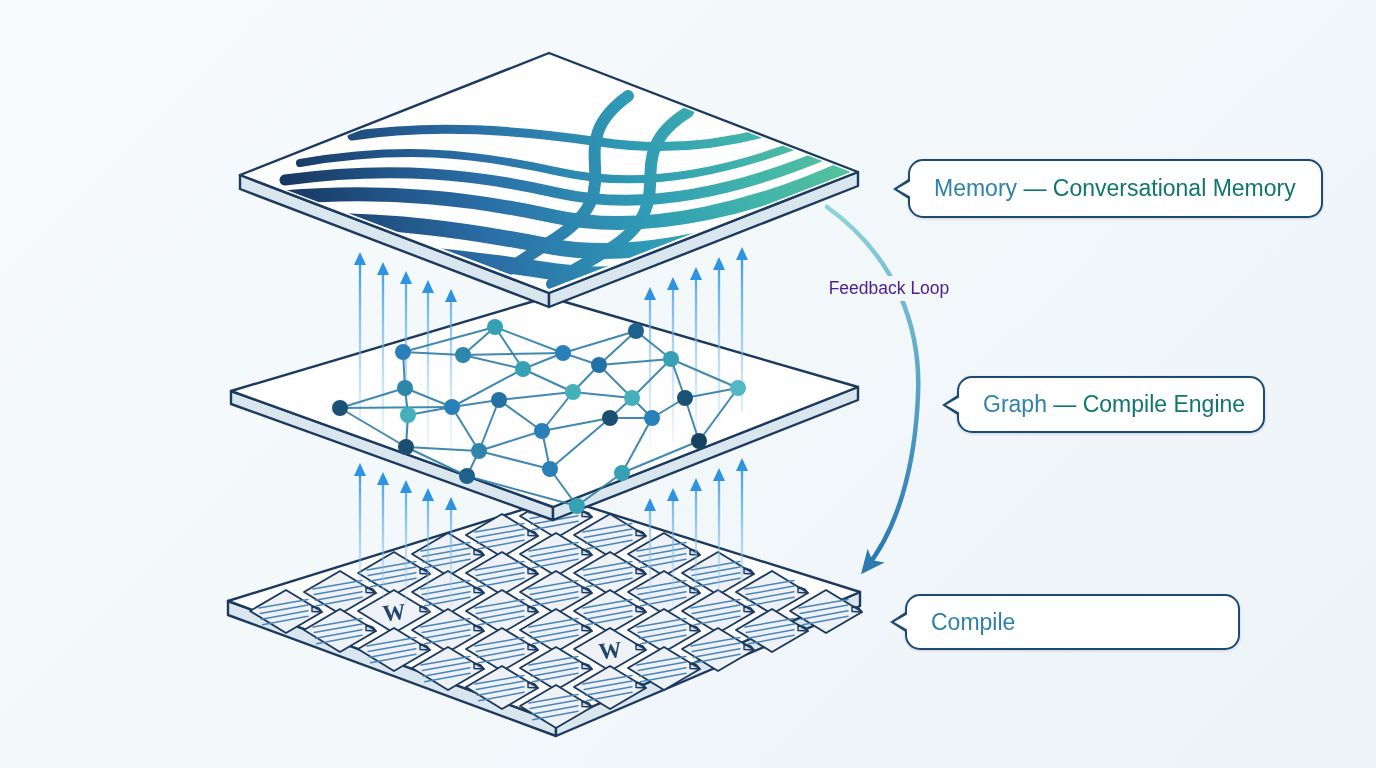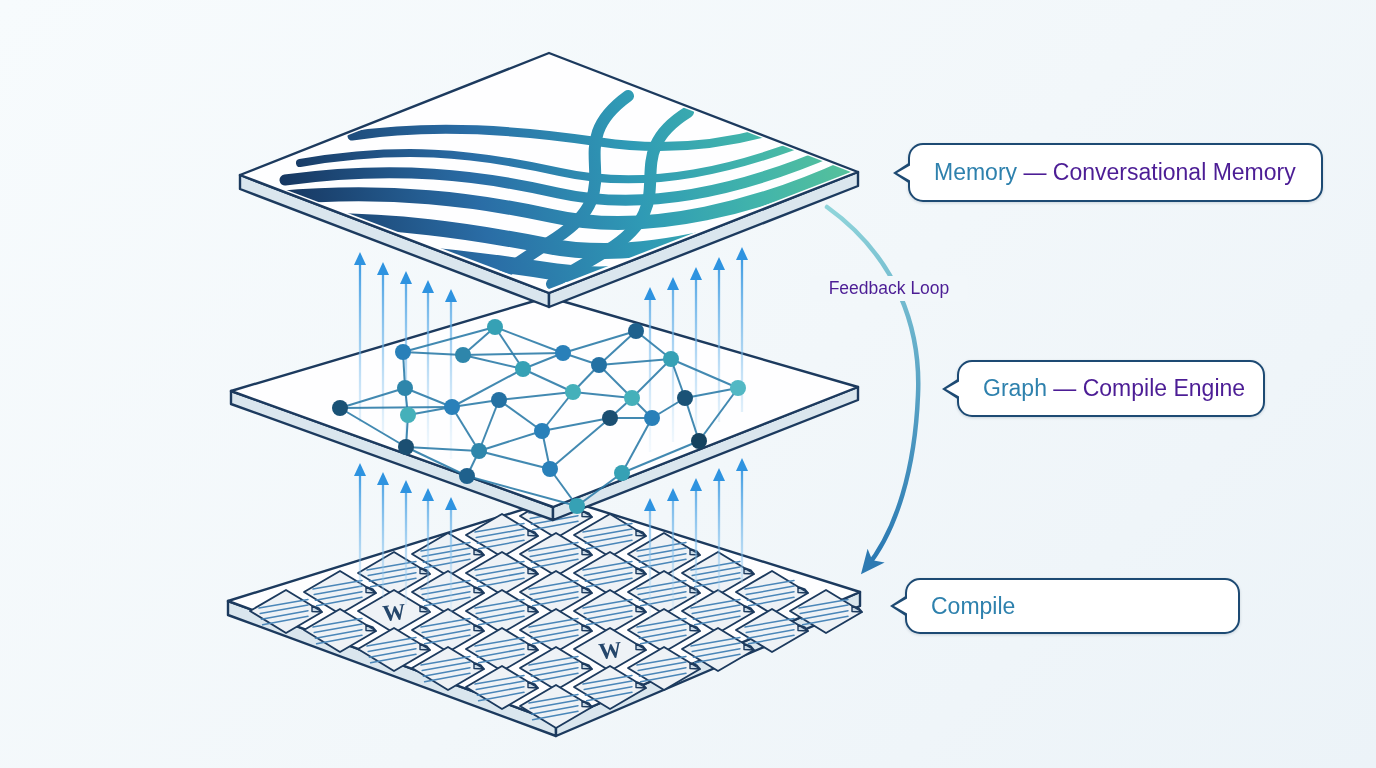--- a/index.html
+++ b/index.html
@@ -5,34 +5,34 @@
   html,body{margin:0;padding:0;}
   body{font-family:"Liberation Sans",sans-serif;background:#e9f0f5;}
   #stage{
     position:relative;width:1376px;height:768px;overflow:hidden;
     background:linear-gradient(135deg,#f7fbfd 0%,#f2f7fa 55%,#ecf3f8 100%);
   }
   #diagram{position:absolute;left:0;top:0;}
   .bubble{
     position:absolute;background:#ffffff;border:2px solid #1d4a73;border-radius:15px;
     display:flex;align-items:center;padding:0 18px 0 24px;font-size:23px;line-height:1;
-    box-shadow:0 1px 3px rgba(23,50,77,.18);white-space:pre;box-sizing:border-box;
+    box-shadow:0 1px 3px rgba(23,50,77,.18);white-space:pre;box-sizing:border-box;margin-top:16px;
   }
   .bubble::before{
     content:"";position:absolute;left:-17px;top:50%;transform:translateY(-50%);
     border-style:solid;border-color:transparent;border-width:11px 17px 11px 0;
     border-right-color:#1d4a73;
   }
   .bubble::after{
     content:"";position:absolute;left:-13px;top:50%;transform:translateY(-50%);
     border-style:solid;border-color:transparent;border-width:8px 14px 8px 0;
     border-right-color:#ffffff;
   }
   .bubble .accent{color:#2e81ad;}
-  .bubble .rest{color:#4c1d95;}
+  .bubble .rest{color:#0f766e;}
   .feedback-label{
     position:absolute;left:810px;top:276px;width:158px;text-align:center;
     font-size:17.5px;color:#4c1d95;background:#f2f7fa;padding:2px 0;border-radius:4px;
   }
 </style>
 </head>
 <body>
 
 <div id="stage">
 

